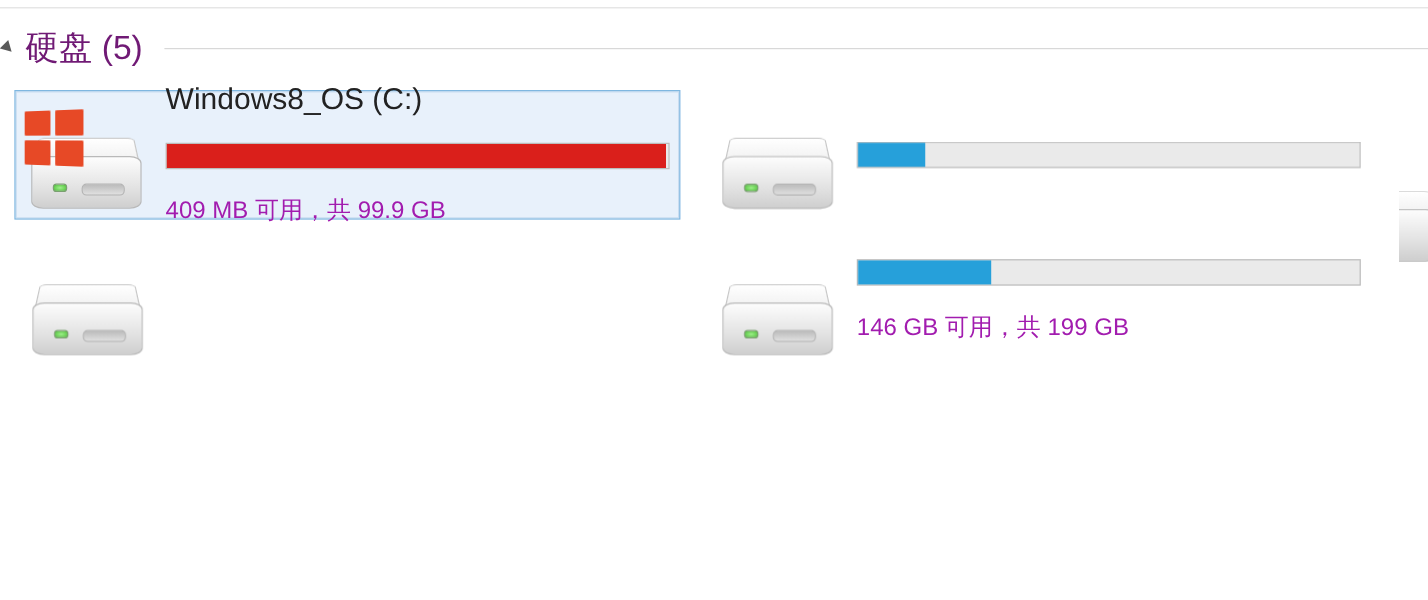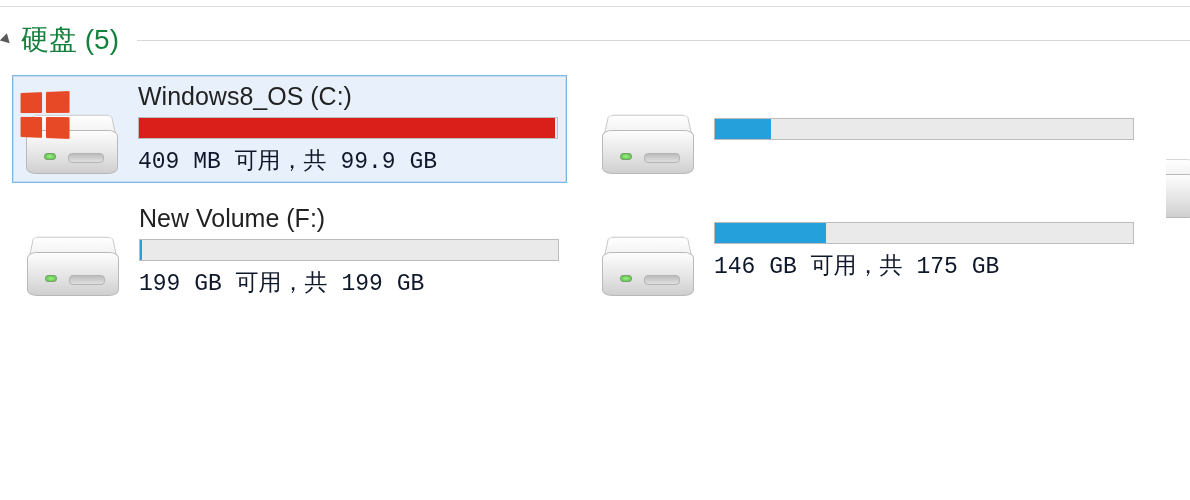--- a/index.html
+++ b/index.html
@@ -27,21 +27,21 @@
       width: 0;
       height: 0;
       border-left: 9px solid #595959;
       border-top: 5px solid transparent;
       border-bottom: 5px solid transparent;
       transform: rotate(45deg);
       margin-right: 10px;
       margin-left: 0px;
     }
     .section-title {
-      color: #15803d;
+      color: #701a75;
       font-size: 28px;
       font-weight: 400;
       margin-right: 18px;
       white-space: nowrap;
     }
     .section-line {
       flex: 1;
       height: 1px;
       background: #d8d8d8;
     }
@@ -132,43 +132,42 @@
     .win-badge span {
       background: #e74926;
       border-radius: 1px;
     }
     .drive-info {
       flex: 1;
       padding-left: 14px;
       display: flex;
       flex-direction: column;
       justify-content: center;
-      gap: 6px;
+      gap: 21px;
     }
     .drive-name {
       font-size: 25px;
       color: #222;
     }
     .usage-bar {
       width: 420px;
       height: 22px;
       background: #eaeaea;
       border: 1px solid #bcbcbc;
       position: relative;
     }
     .usage-fill {
       position: absolute;
       left: 0; top: 0; bottom: 0;
     }
     .usage-fill.red { background: #da1f1b; }
     .usage-fill.blue { background: #26a0da; }
     .drive-status {
-      font-size: 23px;
-      color: #0f172a;
-      font-family: Liberation Mono, monospace;
+      font-size: 20px;
+      color: #a21caf;
     }
     .partial-icon {
       position: absolute;
       right: -6px;
       top: 158px;
       width: 30px;
       height: 80px;
       overflow: hidden;
     }
   </style>
@@ -233,43 +232,36 @@
 
     <div class="drive-item">
       <div class="drive-icon-wrap">
         <div class="hdd-icon">
           <div class="hdd-top"></div>
           <div class="hdd-body"></div>
           <div class="hdd-led"></div>
           <div class="hdd-slot"></div>
         </div>
       </div>
-      <div class="drive-info">
-        <div class="drive-name">New Volume (F:)</div>
-        <div class="usage-bar">
-          <div class="usage-fill blue" style="width:0.5%"></div>
-        </div>
-        <div class="drive-status">199 GB 可用，共 199 GB</div>
-      </div>
     </div>
 
     <div class="drive-item">
       <div class="drive-icon-wrap">
         <div class="hdd-icon">
           <div class="hdd-top"></div>
           <div class="hdd-body"></div>
           <div class="hdd-led"></div>
           <div class="hdd-slot"></div>
         </div>
       </div>
       <div class="drive-info">
         <div class="usage-bar">
           <div class="usage-fill blue" style="width:26.6%"></div>
         </div>
-        <div class="drive-status">146 GB 可用，共 175 GB</div>
+        <div class="drive-status">146 GB 可用，共 199 GB</div>
       </div>
     </div>
 
   </div>
 
 </div>
 
 <div class="partial-icon">
   <div class="hdd-icon" style="transform: translateX(-60px);">
     <div class="hdd-top"></div>

